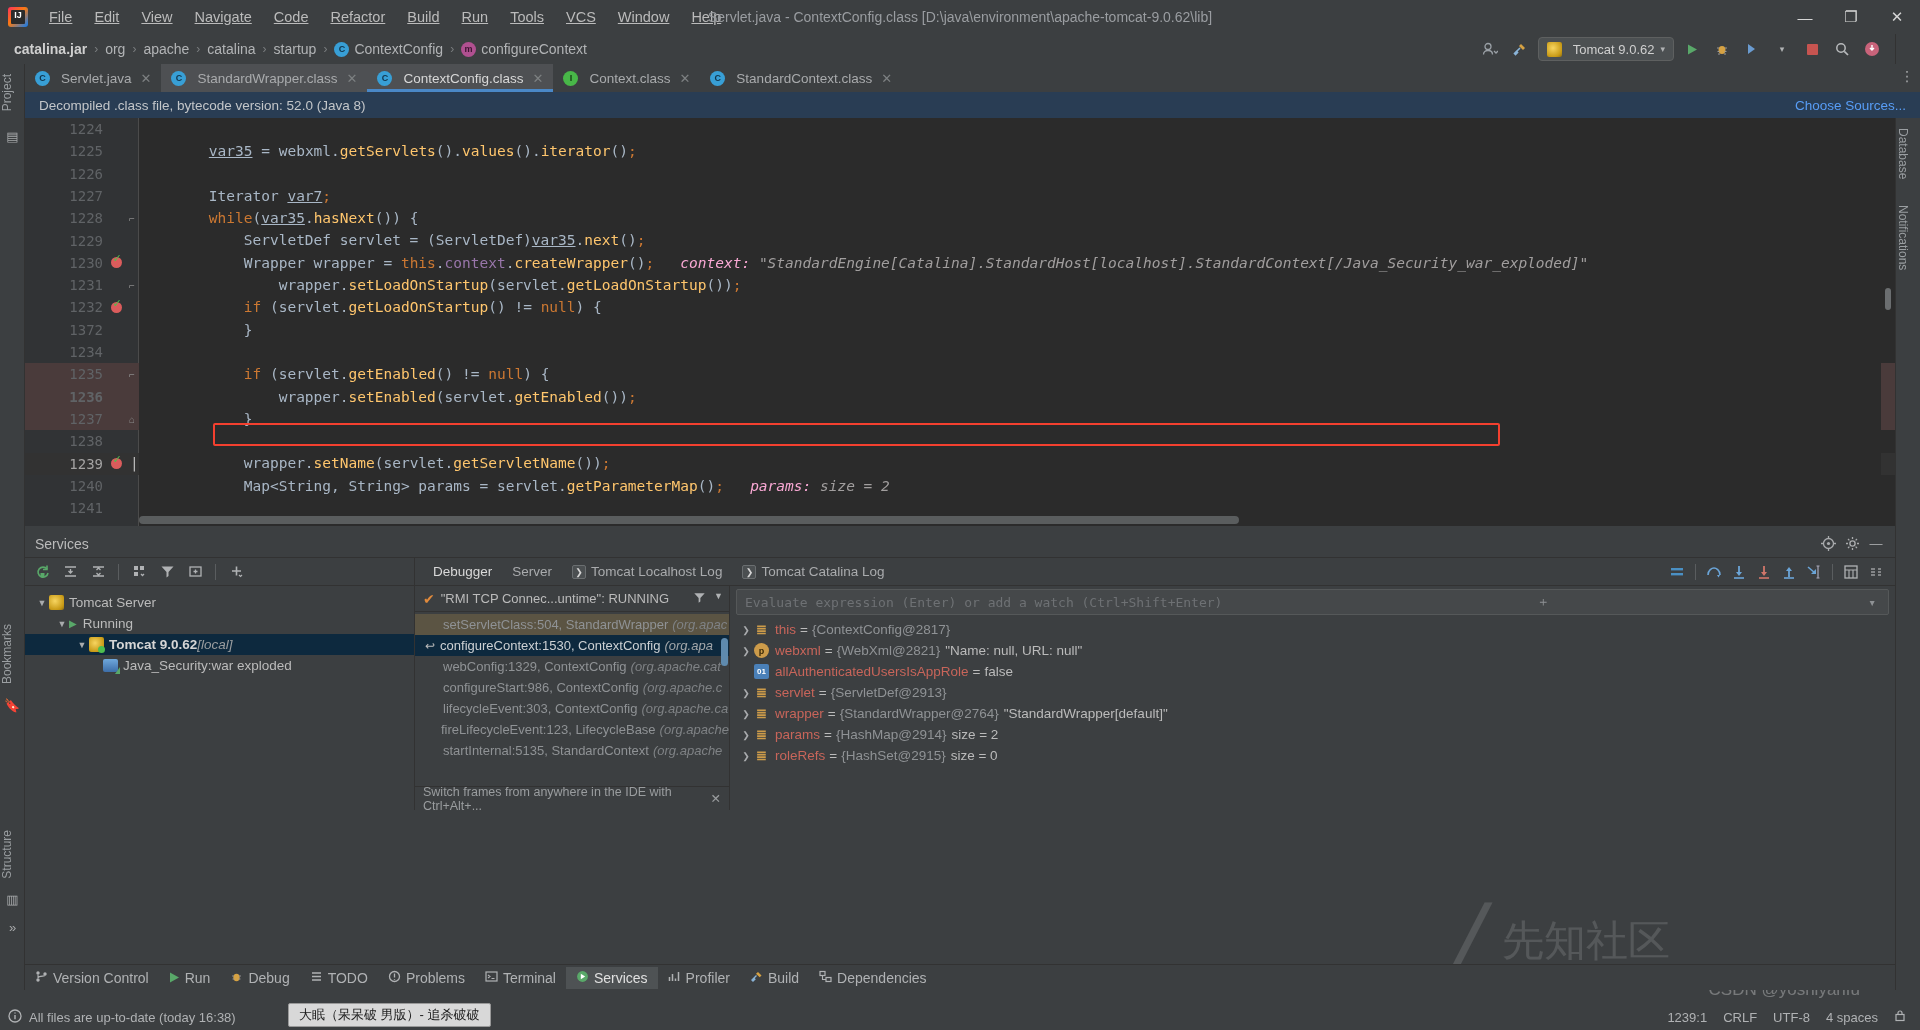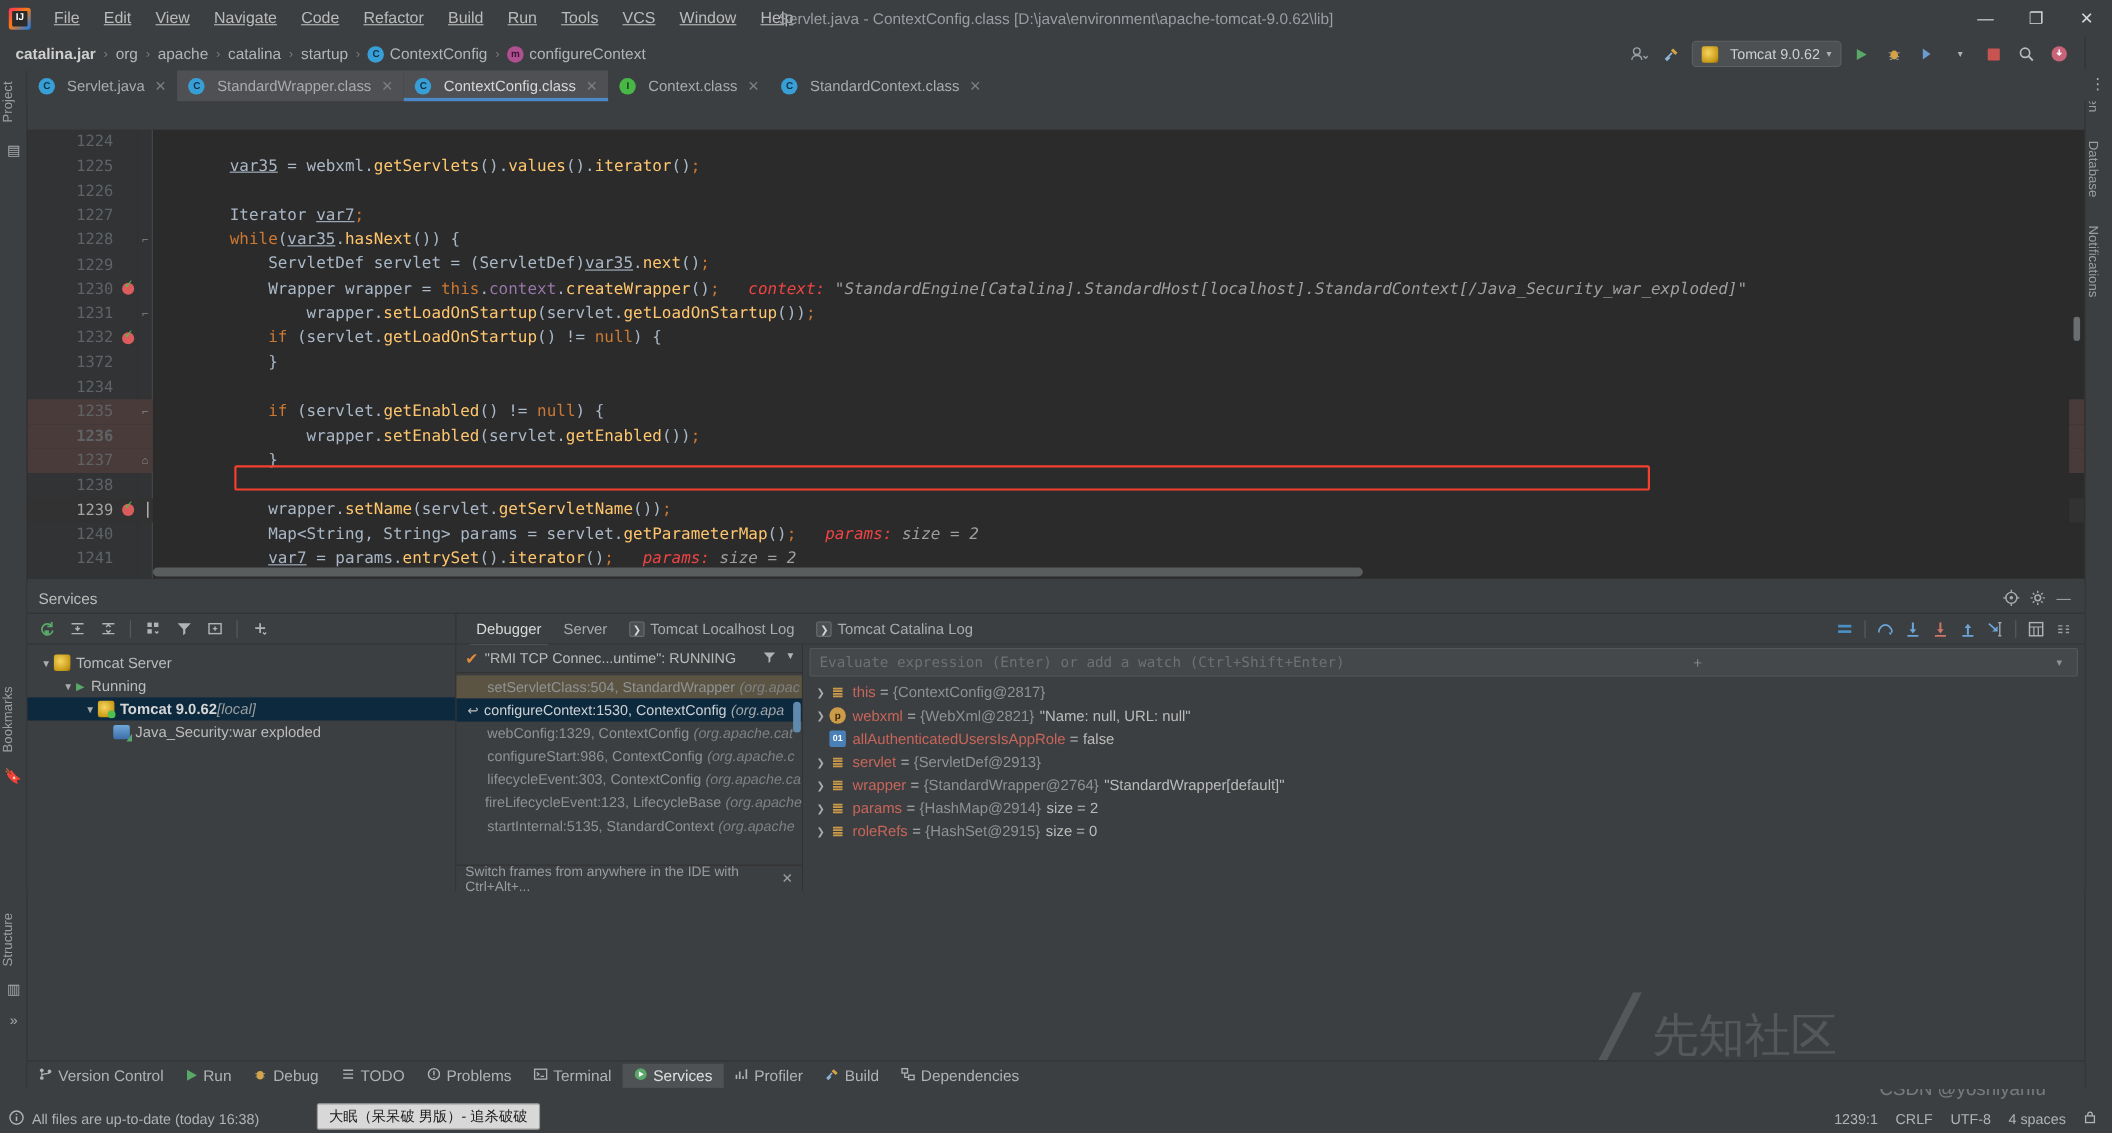--- a/index.html
+++ b/index.html
@@ -174,21 +174,21 @@
   .hl-cur  { background: #323232; }
   .redbox {
     position: absolute; left: 188px; top: 305px; width: 1287px; height: 23px;
     border: 2px solid #f4402f; border-radius: 2px; pointer-events: none;
   }
   
   .kw   { color: #cc7832; }
   .fld  { color: #9876aa; }
   .mth  { color: #ffc66d; }
   .lvar { color: #a9b7c6; text-decoration: underline; }
-  .hint { color: #ef4444; font-style: italic; }
+  .hint { color: #f9a8d4; font-style: italic; }
   .hintv{ color: #a19e9e; font-style: italic; }
 
   .hscroll {
     position: absolute; left: 114px; bottom: 2px; height: 8px; width: 1100px;
     background: #5a5d5e; border-radius: 4px;
   }
   .vscroll-mark {
     position: absolute; right: 4px; top: 170px; width: 6px; height: 22px;
     background: #6b6e70; border-radius: 3px;
   }
@@ -510,20 +510,24 @@
       <span class="x">✕</span>
     </div>
     <div class="etab">
       <span class="mini-icon ic-class">C</span>
       <span>StandardContext.class</span>
       <span class="x">✕</span>
     </div>
     <div class="tabs-overflow">⋮</div>
   </div>
 
+  <div class="notifbar">
+    <span>Decompiled .class file, bytecode version: 52.0 (Java 8)</span>
+    <a class="link" href="#">Choose Sources...</a>
+  </div>
 
   <div class="editor">
     <div class="gutter"></div>
     <div class="foldcol"></div>
 
     <div class="rowhl hl-exec" style="top:245.3px;"></div>
     <div class="rowhl hl-exec" style="top:267.6px;"></div>
     <div class="rowhl hl-exec" style="top:289.9px;"></div>
     <div class="rowhl hl-cur" style="top:334.5px;"></div>
 
@@ -574,21 +578,20 @@
       <div class="cline">                wrapper.<span class="mth">setLoadOnStartup</span>(servlet.<span class="mth">getLoadOnStartup</span>())<span class="kw">;</span></div>
       <div class="cline">            <span class="kw">if</span> (servlet.<span class="mth">getLoadOnStartup</span>() != <span class="kw">null</span>) {</div>
       <div class="cline">            }</div>
       <div class="cline">&nbsp;</div>
       <div class="cline">            <span class="kw">if</span> (servlet.<span class="mth">getEnabled</span>() != <span class="kw">null</span>) {</div>
       <div class="cline">                wrapper.<span class="mth">setEnabled</span>(servlet.<span class="mth">getEnabled</span>())<span class="kw">;</span></div>
       <div class="cline">            }</div>
       <div class="cline">&nbsp;</div>
       <div class="cline"><span style="position:absolute;left:-9px;color:#bbb;">|</span>            wrapper.<span class="mth">setName</span>(servlet.<span class="mth">getServletName</span>())<span class="kw">;</span></div>
       <div class="cline">            Map&lt;String, String&gt; params = servlet.<span class="mth">getParameterMap</span>()<span class="kw">;</span>   <span class="hint">params:</span> <span class="hintv">size = 2</span></div>
-      <div class="cline">            <span class="lvar">var7</span> = params.<span class="mth">entrySet</span>().<span class="mth">iterator</span>()<span class="kw">;</span>   <span class="hint">params:</span> <span class="hintv">size = 2</span></div>
     </div>
 
     <div class="redbox"></div>
     <div class="hscroll"></div>
     <div class="vscroll-mark"></div>
   </div>
 
   <div class="svc">
     <div class="svc-header">
       <span>Services</span>

